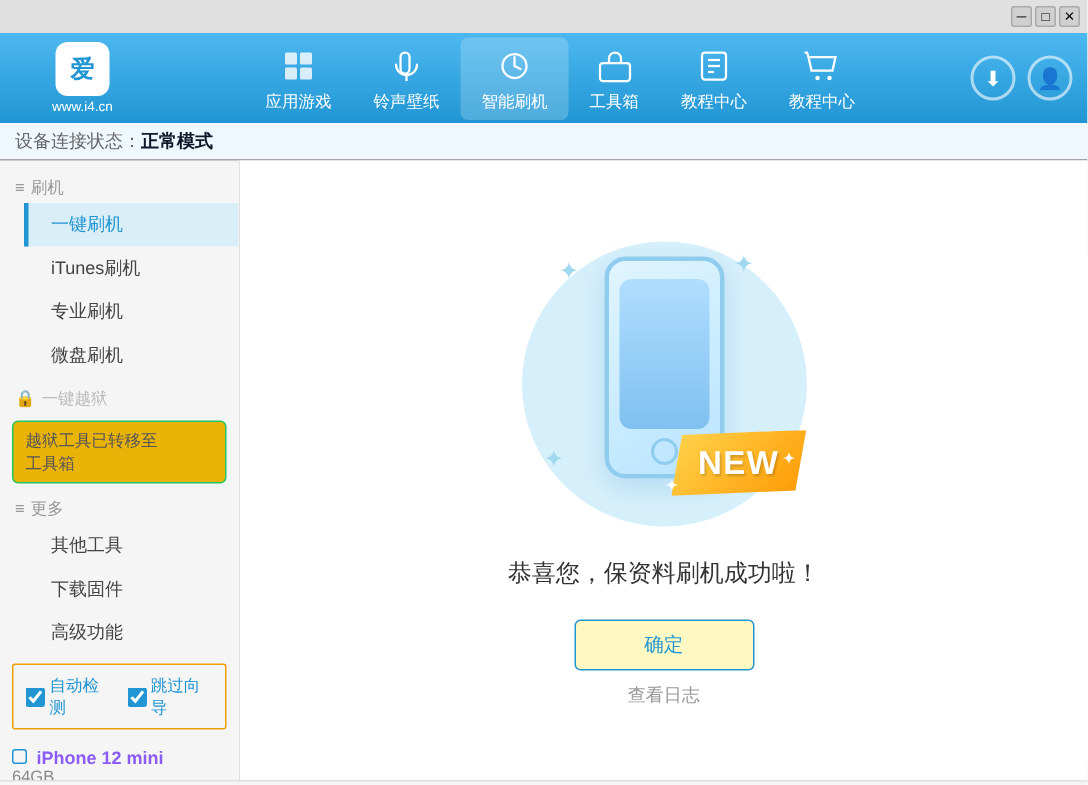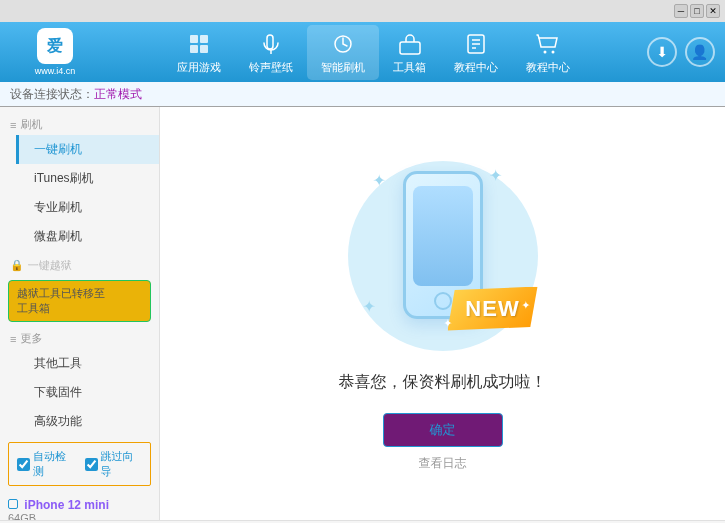--- a/index.html
+++ b/index.html
@@ -135,21 +135,21 @@
       color: #a0d8f0; font-size: 16px;
     }
 
     .success-text {
       font-size: 16px; color: #333;
       margin-bottom: 20px;
     }
     .confirm-btn {
       width: 120px; height: 34px;
       border: 1px solid #2196d3;
-      color: #2196d3; background: #701a75;
+      color: #2196d3; background: #fef9c3;
       border-radius: 4px;
       cursor: pointer; font-size: 13px;
       margin-bottom: 8px;
     }
     .secondary-link {
       color: #999; font-size: 12px; cursor: pointer;
     }
 
     
     .status-bar {
@@ -264,21 +264,21 @@
     </div>
   </div>
   <div class="header-right">
     <div class="header-right-btn">⬇</div>
     <div class="header-right-btn">👤</div>
   </div>
 </div>
 
 <div style="height:22px; background:#f0f8ff; border-bottom:1px solid #a3a3a3; display:flex; align-items:center; padding:12px 10px; font-size:12px;">
   <span style="color:#666;">设备连接状态：</span>
-  <span style="color:#a21caf; font-weight:normal;">正常模式</span>
+  <span style="color:#0f172a; font-weight:bold;">正常模式</span>
 </div>
 
 <div class="main">
 
   <div class="sidebar">
     <div class="sidebar-section">
       <div class="sidebar-section-title">
         <span>≡</span>
         <span>刷机</span>
       </div>

